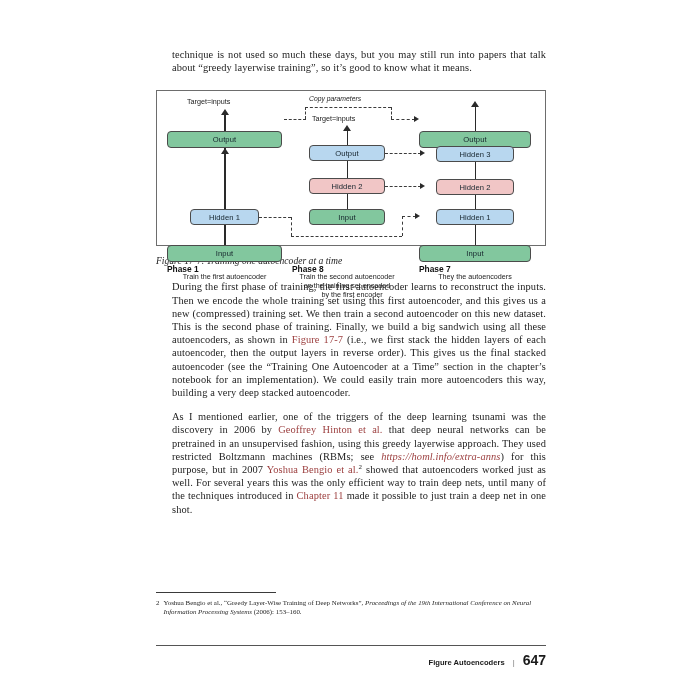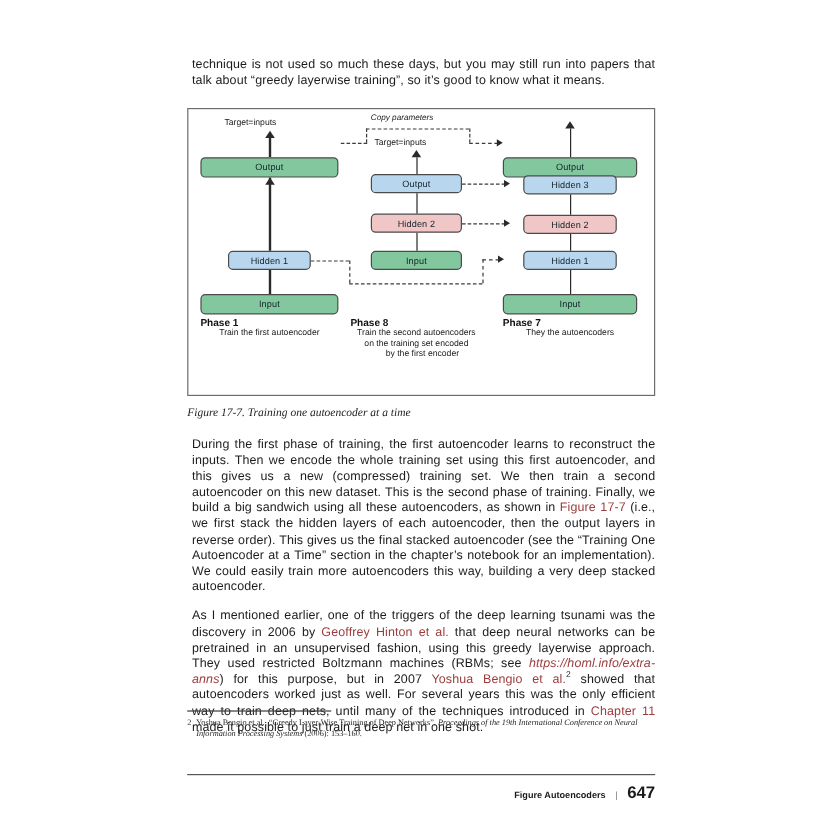--- a/index.html
+++ b/index.html
@@ -21,25 +21,25 @@
     background: #ffffff;
     box-sizing: border-box;
   }
   .content {
     position: absolute;
     left: 156px;
     top: 48px;
     width: 390px;
   }
   p.body {
-    font-family: Liberation Sans, sans-serif;
+    font-family: Liberation Serif, serif;
     font-size: 10.4px;
     line-height: 13.2px;
     text-align: justify;
-    margin: 0 0 11px 4px;
+    margin: 0 0 11px 16px;
     color: #1c1c1c;
     letter-spacing: 0.1px;
   }
   .lnk {
     color: #9b3d3d;
   }
   .lnk-url {
     color: #9b3d3d;
     font-style: italic;
   }
@@ -49,21 +49,21 @@
     line-height: 0;
   }
 
   
   .figure-wrap {
     margin: 16px 0 0 0;
   }
   .figure-box {
     position: relative;
     width: 390px;
-    height: 240px;
+    height: 156px;
     border: 1.5px solid #6d6d6d;
     background: #ffffff;
     box-sizing: border-box;
   }
   .diagram {
     position: absolute;
     inset: 0;
   }
   .node {
     position: absolute;
@@ -267,21 +267,21 @@
           <div class="dash-h" style="left:245px; top:125px; width:14px;"></div>
           <div class="arrow-right" style="left:258px; top:121.4px;"></div>
 
           <div class="dash-h" style="left:228px; top:95px; width:36px;"></div>
           <div class="arrow-right" style="left:263px; top:91.4px;"></div>
 
           <div class="dash-h" style="left:228px; top:62px; width:36px;"></div>
           <div class="arrow-right" style="left:263px; top:58.4px;"></div>
 
           <div class="phase-title" style="left:135px; top:173px; width:110px;">Phase 8</div>
-          <div class="phase-sub" style="left:125px; top:182px; width:130px;">Train the second autoencoders</div>
+          <div class="phase-sub" style="left:125px; top:182px; width:130px;">Train the second autoencoder</div>
           <div class="phase-sub" style="left:125px; top:190.6px; width:130px;">on the training set encoded</div>
           <div class="phase-sub" style="left:130px; top:199.2px; width:130px;text-align:center;">by the first encoder</div>
 
           <div class="arrow-up" style="left:314px; top:10px;"></div>
           <div class="vline" style="left:317.8px; top:16px; height:24px;"></div>
 
           <div class="node green" style="left:262px; top:40px; width:112px; height:17px;">Output</div>
 
           <div class="vline" style="left:317.8px; top:57px; height:11px;"></div>
 

